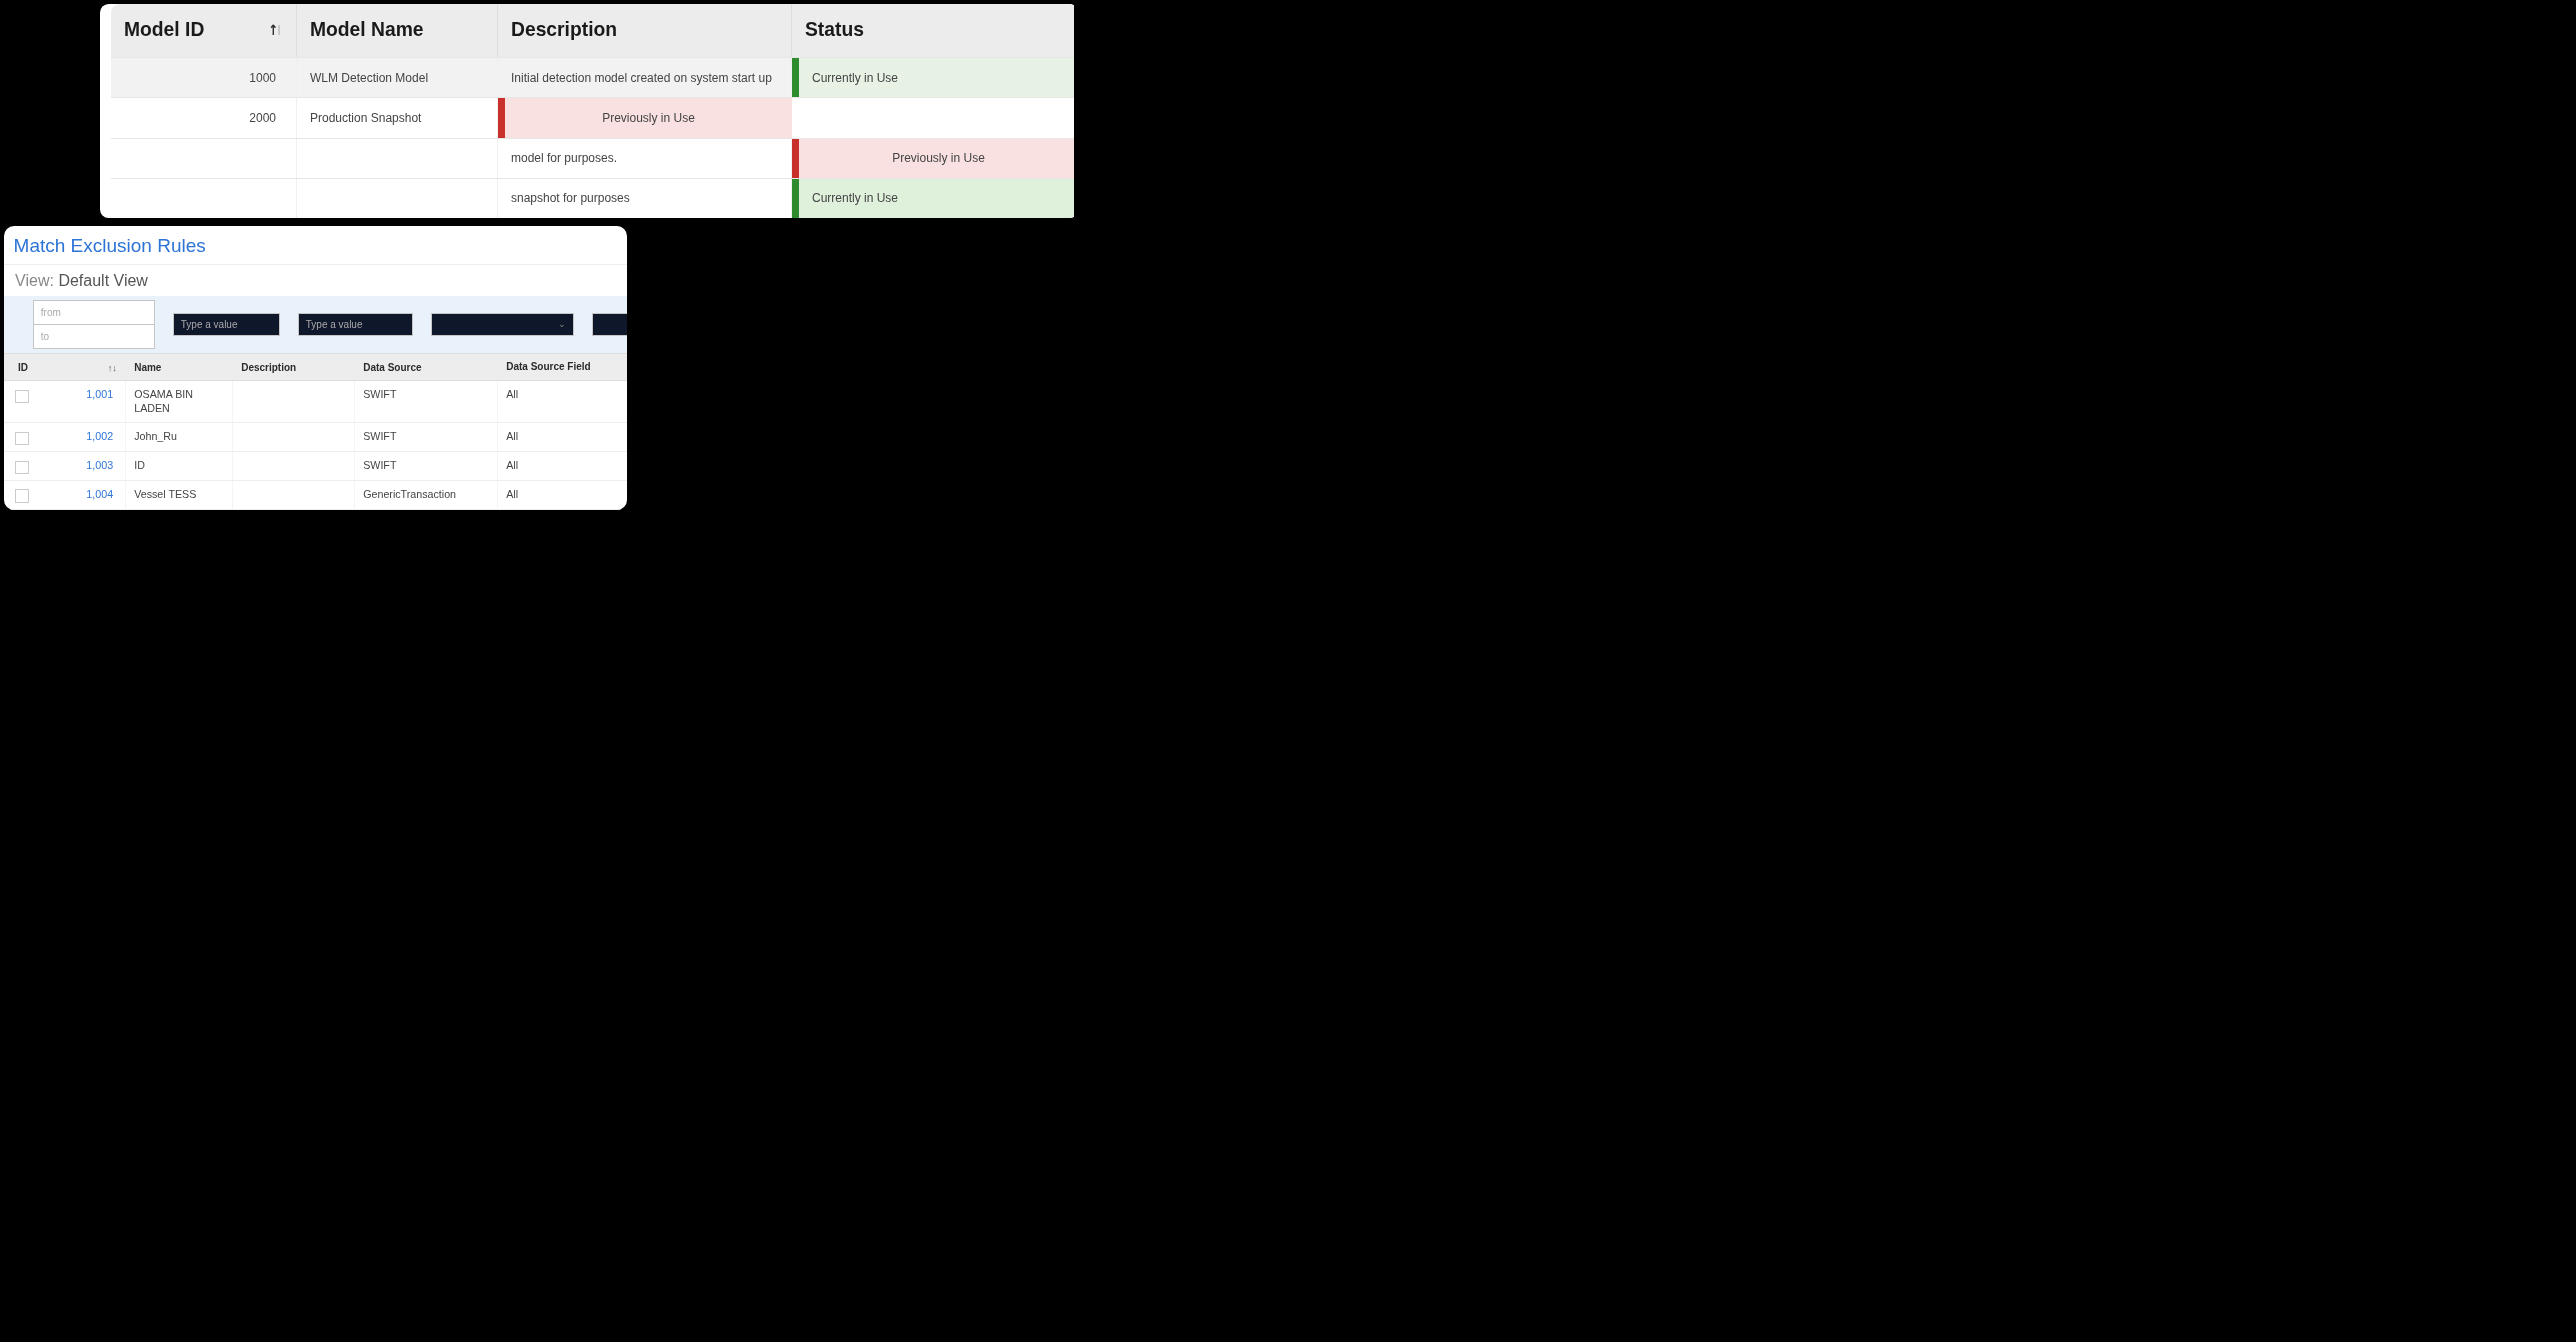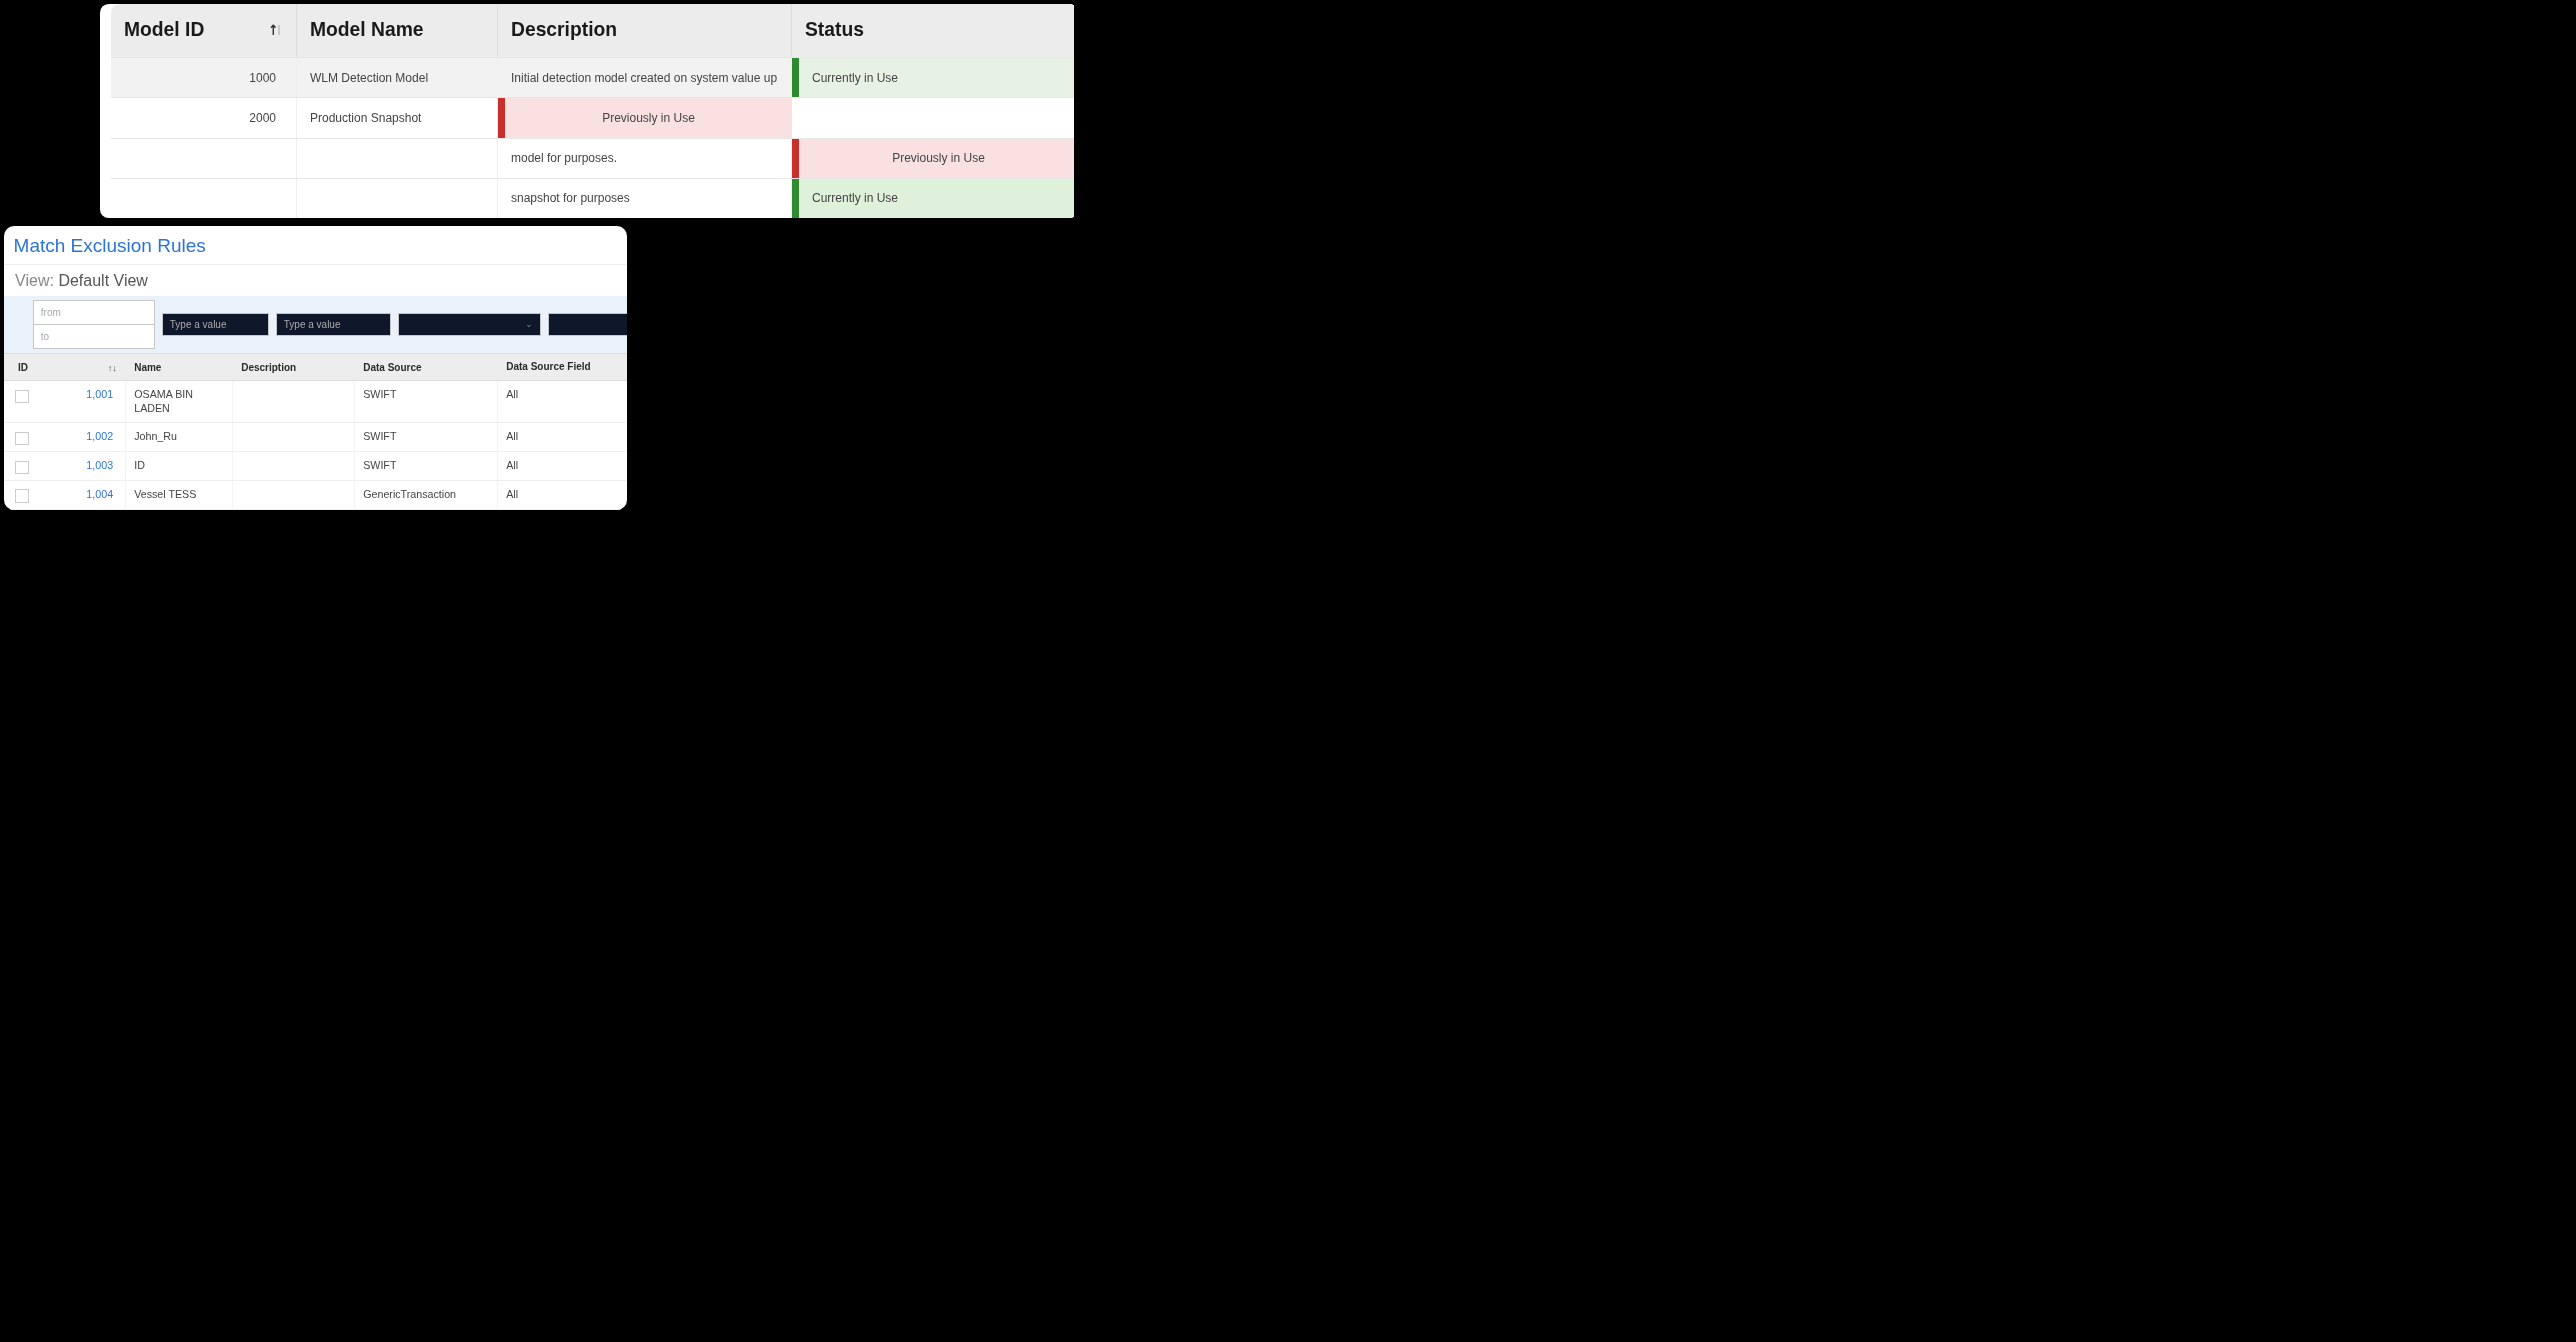--- a/index.html
+++ b/index.html
@@ -106,21 +106,21 @@
   .front-view {
     padding: 7.2px 11.5px 5.7px;
     font-size: 16px;
     color: #888;
   }
   .front-view .vval { color: #555; }
 
   .filter-row {
     display: grid;
     grid-template-columns: 122px 107px 115px 143px 115px;
-    gap: 7px;
+    gap: 18px;
     padding: 4.3px 7.2px 4.3px 29px;
     background: #e9f2fb;
     align-items: center;
     text-align: right;
   }
   .fbox {
     border: 0.7px solid #c6c6c6;
     background: #0f172a;
     font-size: 10px;
     color: #aaa;
@@ -199,21 +199,21 @@
       <span>Description</span>
     </div>
     <div class="hcell">
       <span>Status</span>
     </div>
   </div>
   <div id="models-body">
       <div class="back-row selected">
         <div class="cell id-cell">1000</div>
         <div class="cell">WLM Detection Model</div>
-        <div class="cell">Initial detection model created on system value up</div>
+        <div class="cell">Initial detection model created on system start up</div>
         <div class="cell status-cell status-green-light">Currently in Use</div>
       </div>
       <div class="back-row">
         <div class="cell id-cell">2000</div>
         <div class="cell">Production Snapshot</div>
         <div class="cell status-cell status-red">Previously in Use</div>
       </div>
       <div class="back-row">
         <div class="cell id-cell"></div>
         <div class="cell"></div>

